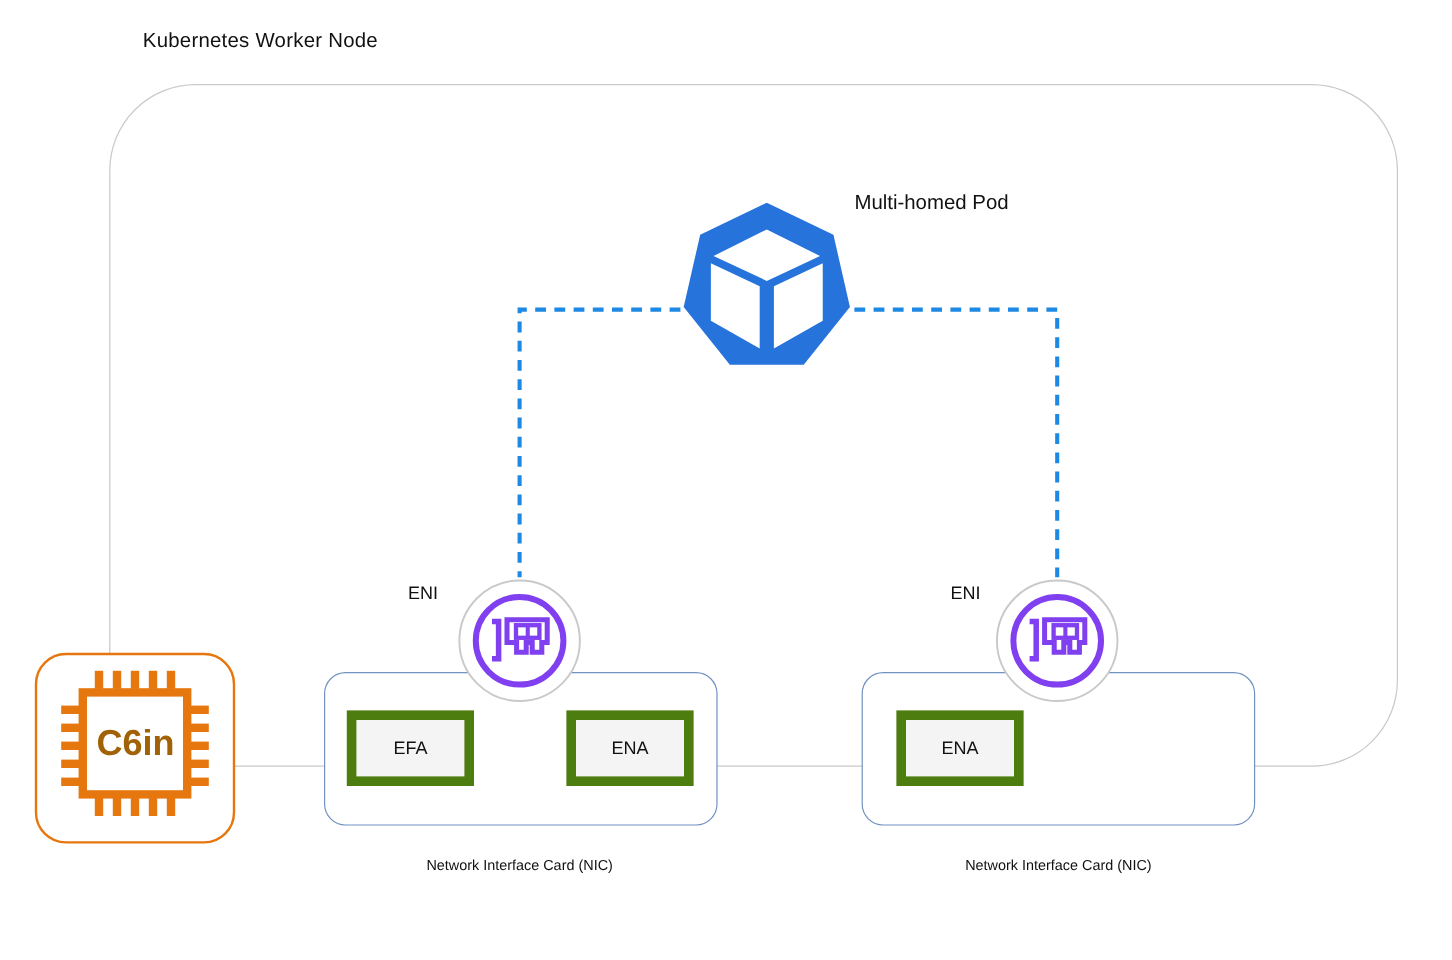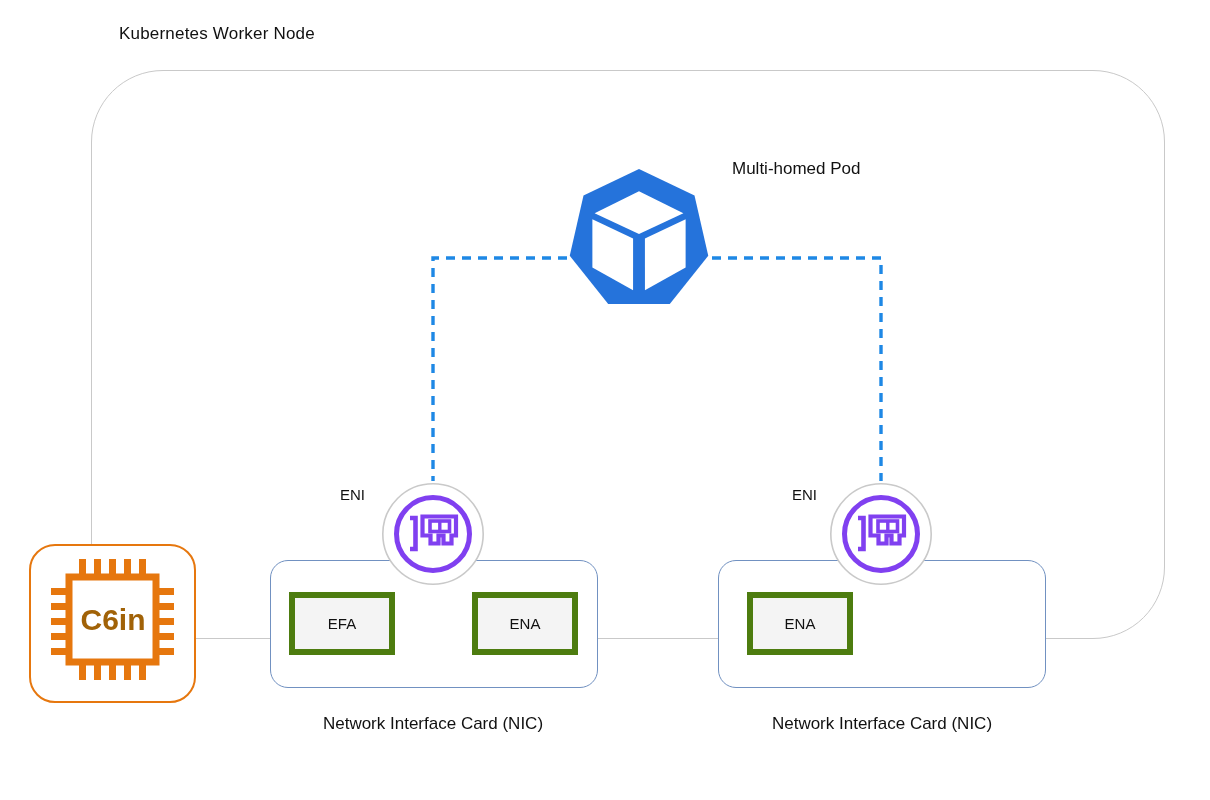--- a/index.html
+++ b/index.html
@@ -37,55 +37,55 @@
   
   svg.lines {
     left: 0; top: 0;
     width: 1210px; height: 800px;
     pointer-events: none;
   }
 
   
   .pod-icon { left: 565px; top: 166px; width: 148px; height: 148px; }
   .pod-label {
-    left: 732px; top: 159px;
+    left: 712px; top: 159px;
     font-size: 17px;
     white-space: nowrap;
   }
 
   
   .nic-box {
     width: 328px; height: 128px;
     top: 560px;
     background: #ffffff;
     border: 1.6px solid #7191c1;
     border-radius: 18px;
     box-sizing: border-box;
   }
   .nic-left  { left: 270px; }
   .nic-right { left: 718px; }
 
   .adapter-box {
     width: 106px; height: 63px;
     top: 592px;
     background: #f4f4f4;
-    border: 6px solid #4d7c0f;
+    border: 8px solid #4d7c0f;
     box-sizing: border-box;
     display: flex;
     align-items: center;
     justify-content: center;
     font-size: 15px;
   }
   .adapter-efa       { left: 289px; }
   .adapter-ena-left  { left: 472px; }
   .adapter-ena-right { left: 747px; }
 
   .nic-label {
     top: 714px;
-    font-size: 17px;
+    font-size: 12px;
     white-space: nowrap;
     transform: translateX(-50%);
     text-align: right;
   }
   .nic-label-left  { left: 433px; }
   .nic-label-right { left: 882px; }
 
   
   .eni-icon { width: 104px; height: 104px; top: 482px; }
   .eni-left-icon  { left: 381px; }

